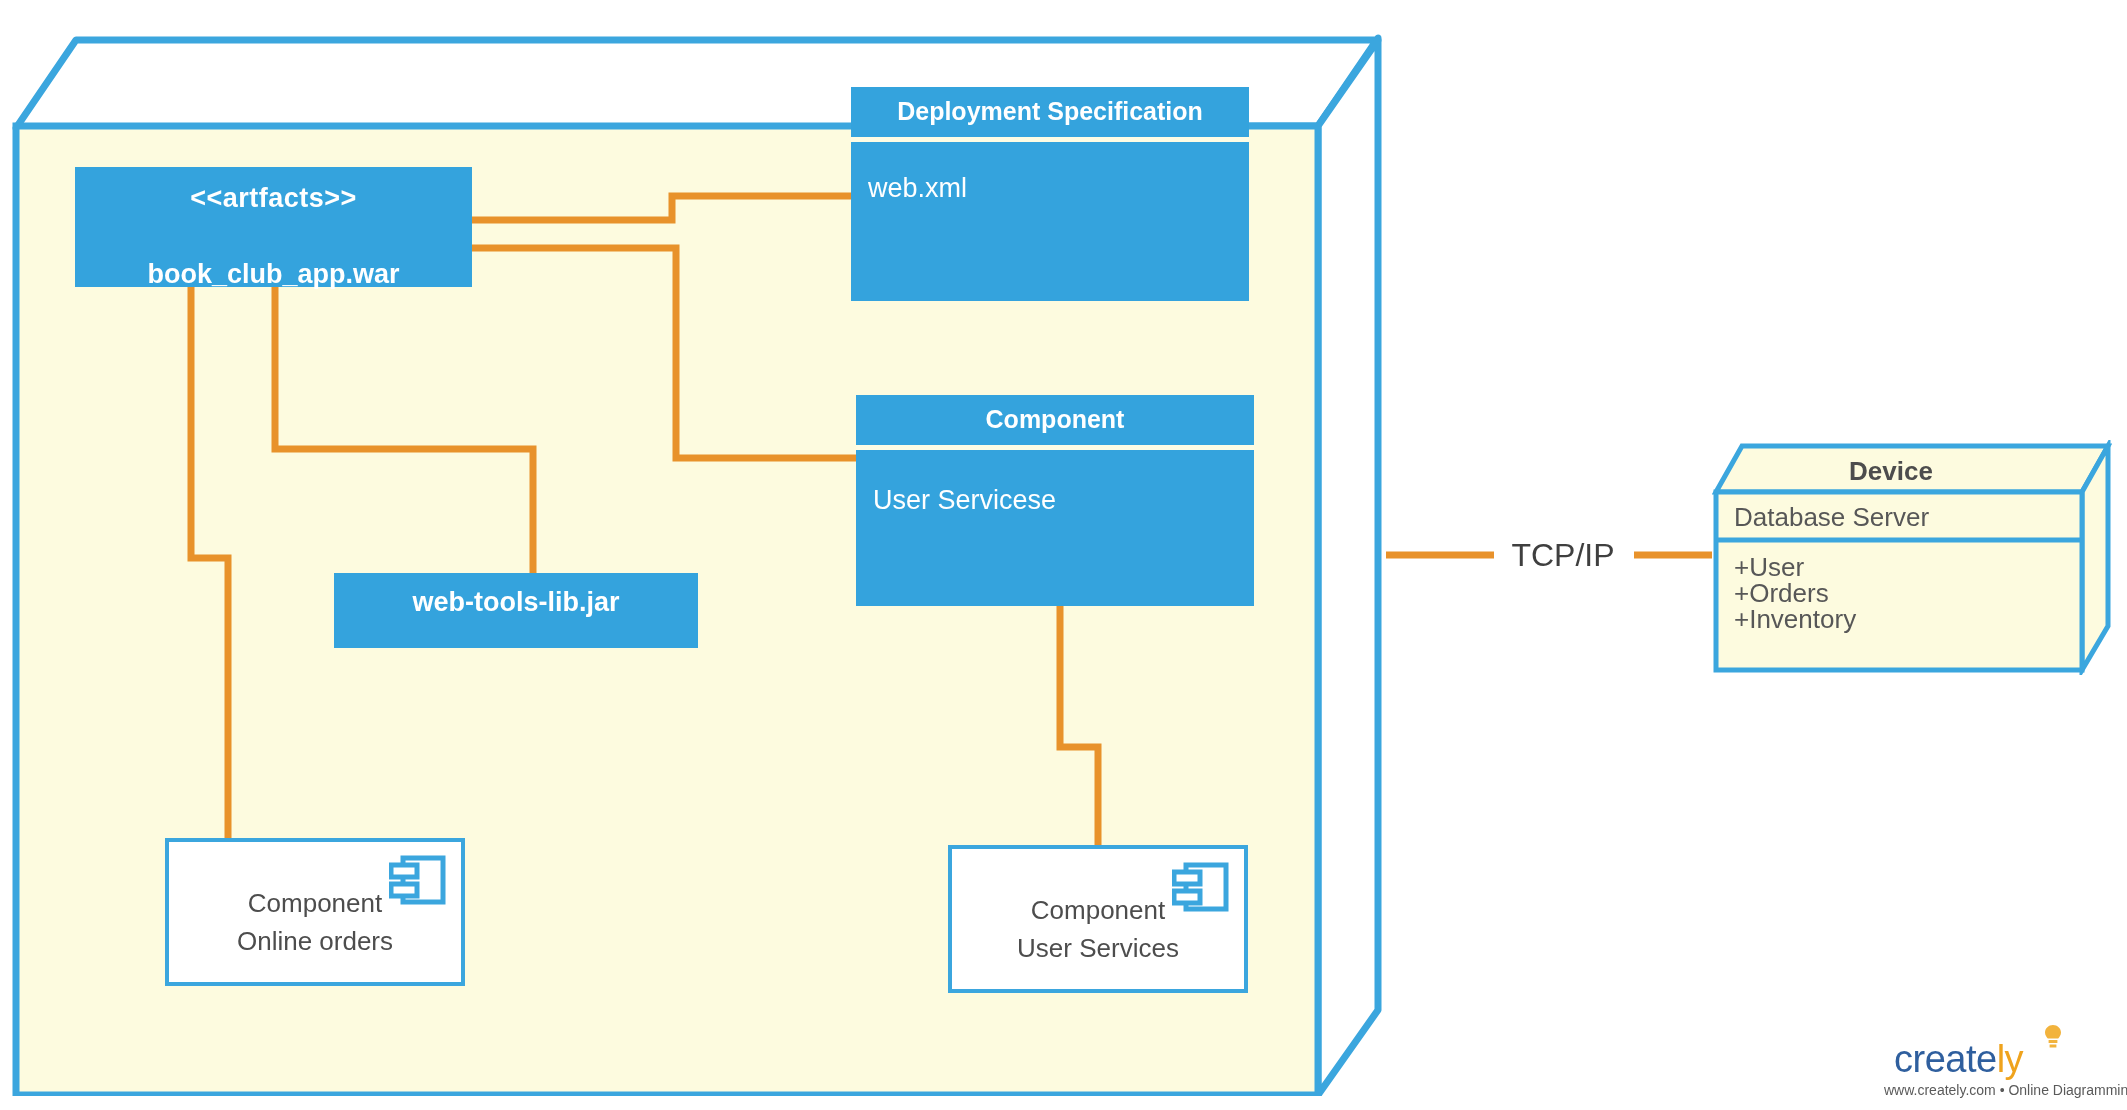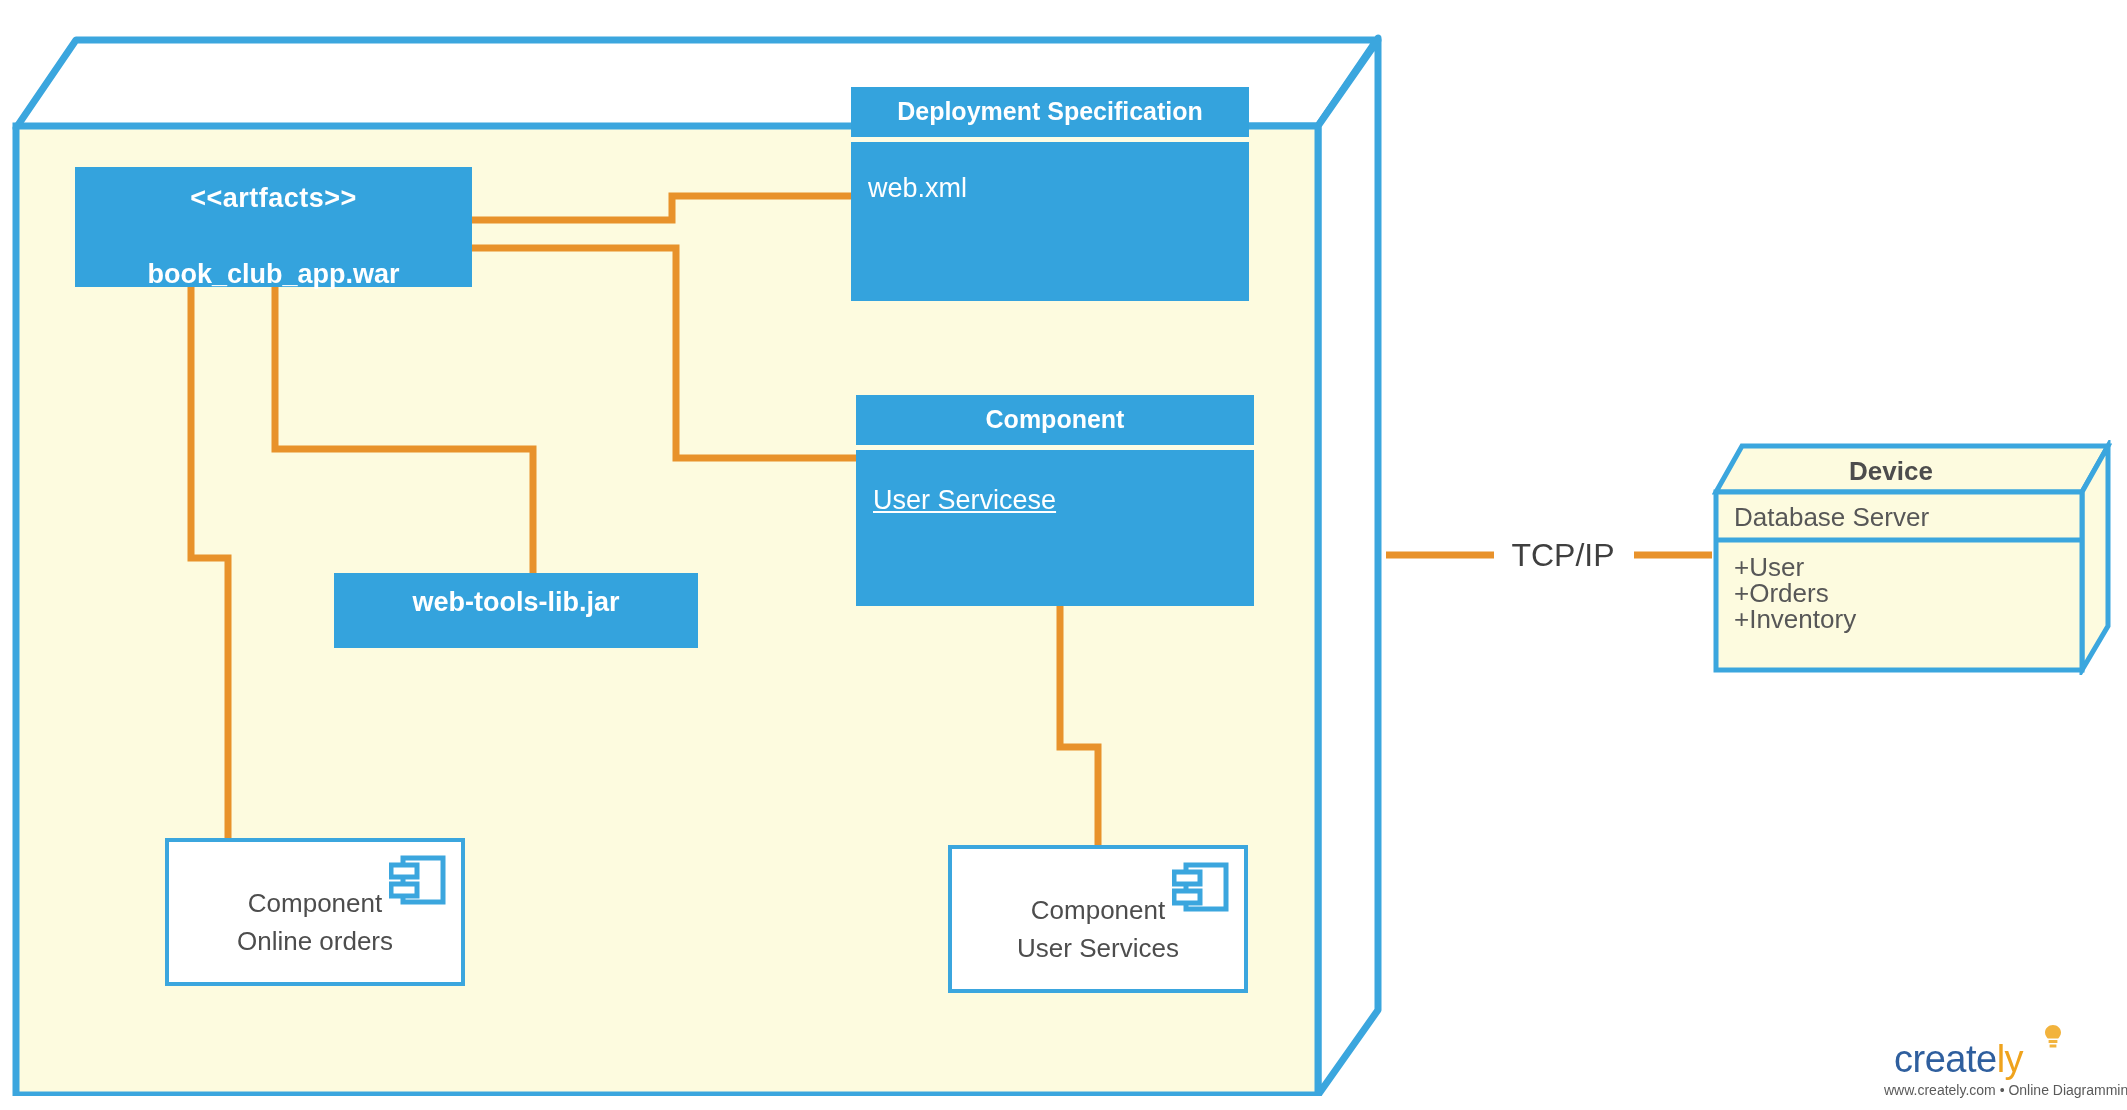--- a/index.html
+++ b/index.html
@@ -23,21 +23,21 @@
   
   #depspec-box{left:851px;top:87px;width:398px;height:214px;}
   #depspec-title{position:absolute;left:0;right:0;top:10px;font-size:25px;font-weight:bold;color:#fff;text-align:center;}
   #depspec-sep{top:50px;}
   #depspec-body{position:absolute;left:17px;top:86px;font-size:27px;color:#ffffff;}
 
   
   #component-box{left:856px;top:395px;width:398px;height:211px;}
   #component-title{position:absolute;left:0;right:0;top:10px;font-size:25px;font-weight:bold;color:#fff;text-align:center;}
   #component-sep{top:50px;}
-  #component-body{position:absolute;left:17px;top:90px;font-size:27px;color:#ffffff;text-decoration:underline;}
+  #component-body{position:absolute;left:17px;top:90px;font-size:27px;color:#ffffff;}
 
   
   #jar-box{left:334px;top:573px;width:364px;height:75px;}
   #jar-label{position:absolute;left:0;right:0;top:14px;font-size:27px;font-weight:bold;color:#ffffff;text-align:center;}
 
   
   .wcomp{position:absolute;background:#ffffff;border:4px solid #3ba6de;box-sizing:border-box;}
   .wcomp .wlabel{position:absolute;left:0;right:0;text-align:center;color:#4d4d4d;font-size:26px;line-height:38px;}
   #wcomp-orders{left:165px;top:838px;width:300px;height:148px;}
   #wcomp-orders .wlabel{top:42px;}

